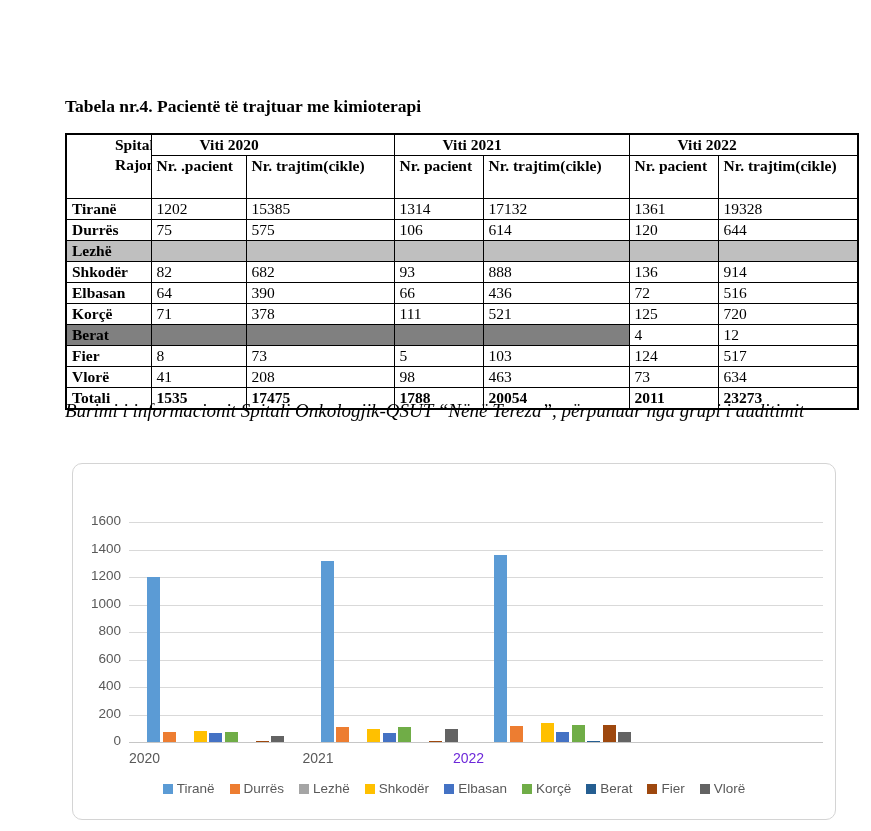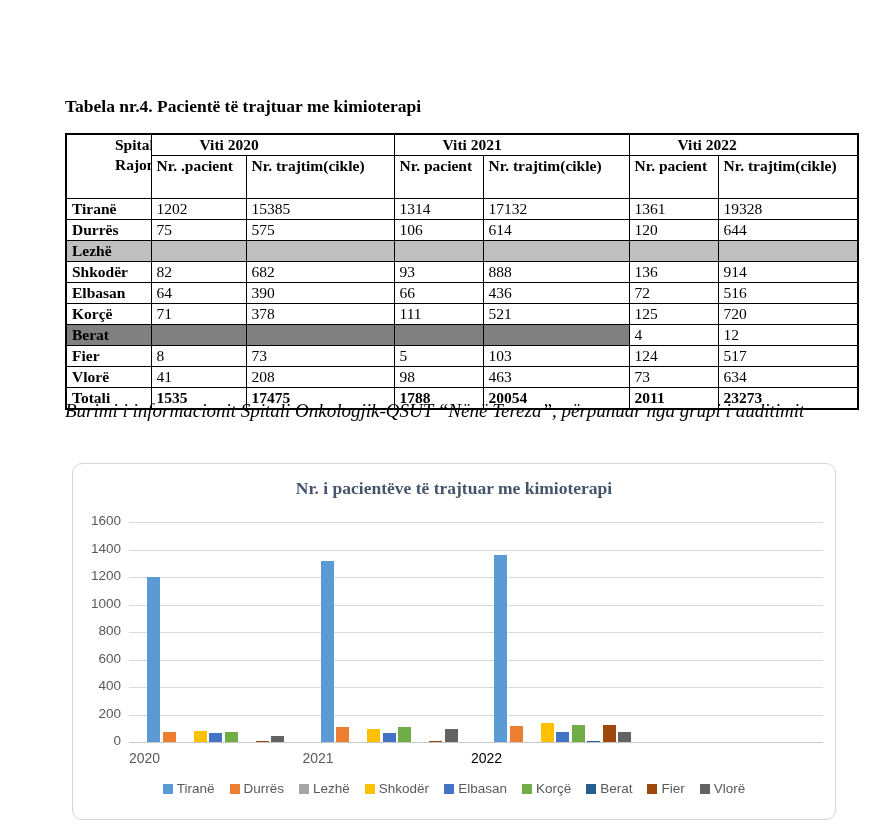--- a/index.html
+++ b/index.html
@@ -249,21 +249,20 @@
         <td>20054</td>
         <td>2011</td>
         <td>23273</td>
       </tr>
     </tbody>
   </table>
 
   <p class="source">Burimi i informacionit Spitali Onkologjik-QSUT “Nënë Tereza”, përpunuar nga grupi i auditimit</p>
 
   <div class="chart-box">
-    <div class="chart-title">Nr. i pacientëve të trajtuar me kimioterapi</div>
     <div class="plot">
         <div class="gridline" style="top: 0px; background: rgb(217, 217, 217);"></div>
         <div class="gridline" style="top: 27.5px; background: rgb(217, 217, 217);"></div>
         <div class="gridline" style="top: 55px; background: rgb(217, 217, 217);"></div>
         <div class="gridline" style="top: 82.5px; background: rgb(217, 217, 217);"></div>
         <div class="gridline" style="top: 110px; background: rgb(217, 217, 217);"></div>
         <div class="gridline" style="top: 137.5px; background: rgb(217, 217, 217);"></div>
         <div class="gridline" style="top: 165px; background: rgb(217, 217, 217);"></div>
         <div class="gridline" style="top: 192.5px; background: rgb(217, 217, 217);"></div>
         <div class="gridline zero" style="top: 220px; background: rgb(198, 198, 198);"></div>
@@ -343,16 +342,16 @@
       <div class="ytick" style="top: 76.5px; color: rgb(89, 89, 89);">1400</div>
       <div class="ytick" style="top: 104px; color: rgb(89, 89, 89);">1200</div>
       <div class="ytick" style="top: 131.5px; color: rgb(89, 89, 89);">1000</div>
       <div class="ytick" style="top: 159px; color: rgb(89, 89, 89);">800</div>
       <div class="ytick" style="top: 186.5px; color: rgb(89, 89, 89);">600</div>
       <div class="ytick" style="top: 214px; color: rgb(89, 89, 89);">400</div>
       <div class="ytick" style="top: 241.5px; color: rgb(89, 89, 89);">200</div>
       <div class="ytick" style="top: 269px; color: rgb(89, 89, 89);">0</div>
       <div class="xlabel" style="left: 56px; width: 173.5px; color: rgb(89, 89, 89);">2020</div>
       <div class="xlabel" style="left: 229.5px; width: 173.5px; color: rgb(89, 89, 89);">2021</div>
-      <div class="xlabel" style="left: 398px; width: 173.5px; color: #000000;">2022</div>
+      <div class="xlabel" style="left: 380px; width: 173.5px; color: #6d28d9;">2022</div>
     </div>
 
 </div>
 
 </body></html>

